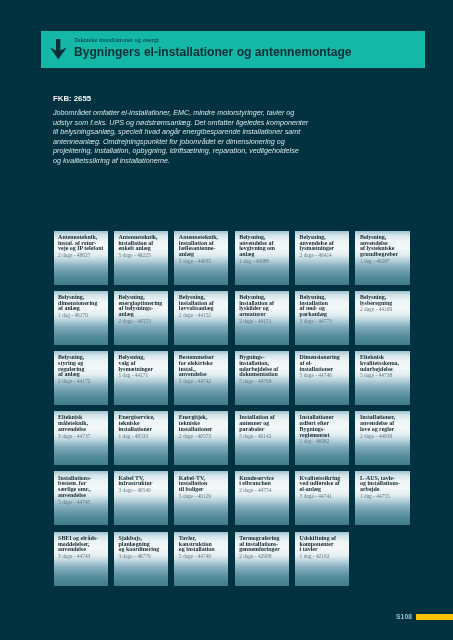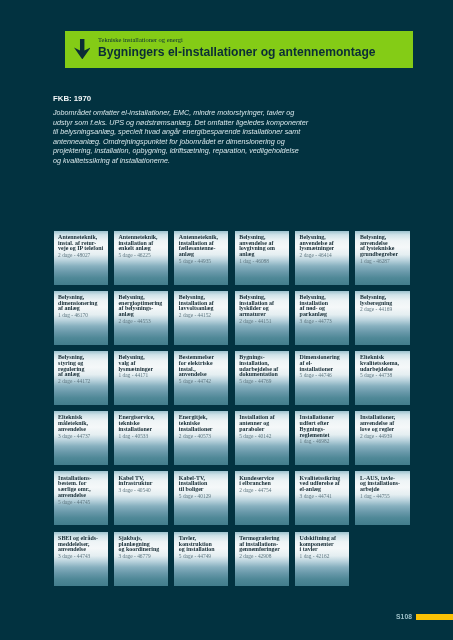--- a/index.html
+++ b/index.html
@@ -4,21 +4,21 @@
 <title>Bygningers el-installationer og antennemontage</title>
 <style>
   html,body{margin:0;padding:0;}
   body{width:453px;height:640px;background:#023240;overflow:hidden;
        font-family:"Liberation Sans",sans-serif;}
   .page{position:relative;width:453px;height:640px;}
   
   .ct,.intro,.fkb,.title,.kicker,.pagenum{-webkit-font-smoothing:antialiased;transform:translateZ(0);}
 
   
-  .banner{position:absolute;left:65px;top:31px;width:348px;height:37px;background:#84cc16;}
+  .banner{position:absolute;left:41px;top:31px;width:384px;height:37px;background:#14b8a6;}
   .banner-inner{position:relative;width:100%;height:100%;}
   .arrow{position:absolute;left:8.8px;top:7.7px;width:16.6px;height:20.4px;}
   .kicker{position:absolute;left:33px;top:4.5px;font-family:"Liberation Serif",serif;
           font-size:6.5px;color:#0b2d36;}
   .title{position:absolute;left:33px;top:13.6px;font-size:12.1px;font-weight:bold;color:#0b2d36;}
 
   
   .fkb{position:absolute;left:53px;top:93.5px;font-size:7.8px;font-weight:bold;color:#f4f8f9;}
   .intro{position:absolute;left:53px;top:108px;width:255.5px;font-size:7.2px;line-height:9.55px;color:#d7e6ea;font-style:italic;}
 
@@ -45,21 +45,21 @@
       <span class="arrow">
         <svg viewBox="0 0 172 210" width="16.6" height="20.4" preserveAspectRatio="none">
             <path d="M62 0 H108 V118 L172 88 L86 210 L0 88 L62 118 Z" fill="#0b2d36"></path>
           </svg>
       </span>
       <div class="kicker">Tekniske installationer og energi</div>
       <div class="title">Bygningers el-installationer og antennemontage</div>
     </div>
   </div>
 
-  <div class="fkb">FKB: 1970</div>
+  <div class="fkb">FKB: 2655</div>
   <div class="intro">Jobområdet omfatter el-installationer, EMC, mindre motorstyringer, tavler og udstyr som f.eks. UPS og nødstrømsanlæg. Det omfatter ligeledes komponenter til belysningsanlæg, specielt hvad angår energibesparende installationer samt antenneanlæg. Omdrejningspunktet for jobområdet er dimensionering og projektering, installation, opbygning, idriftsætning, reparation, vedligeholdelse og kvalitetssikring af installationerne.</div>
 
   <div class="grid" id="grid">
       <div class="row">
         <div class="card">
           <div class="ct">
             <span class="tl">Antenneteknik,</span>
             <span class="tl">instal. af retur-</span>
             <span class="tl">veje og IP telefoni</span>
             <span class="cs">2 dage - 48027</span>

